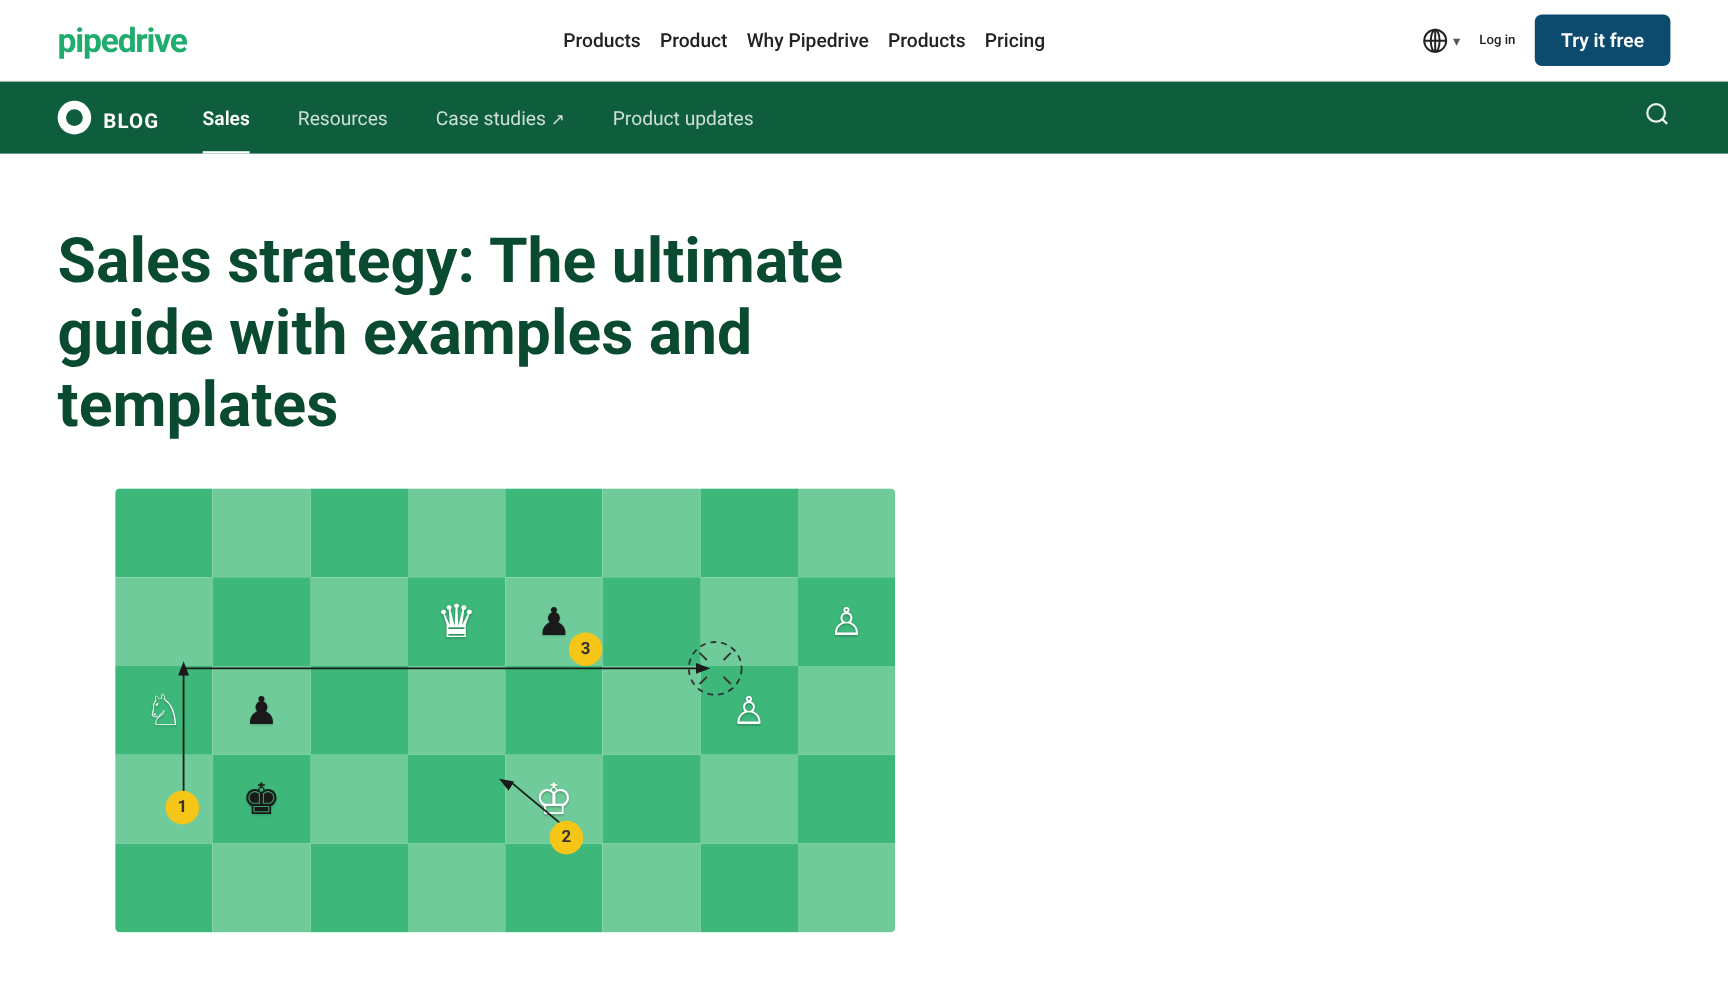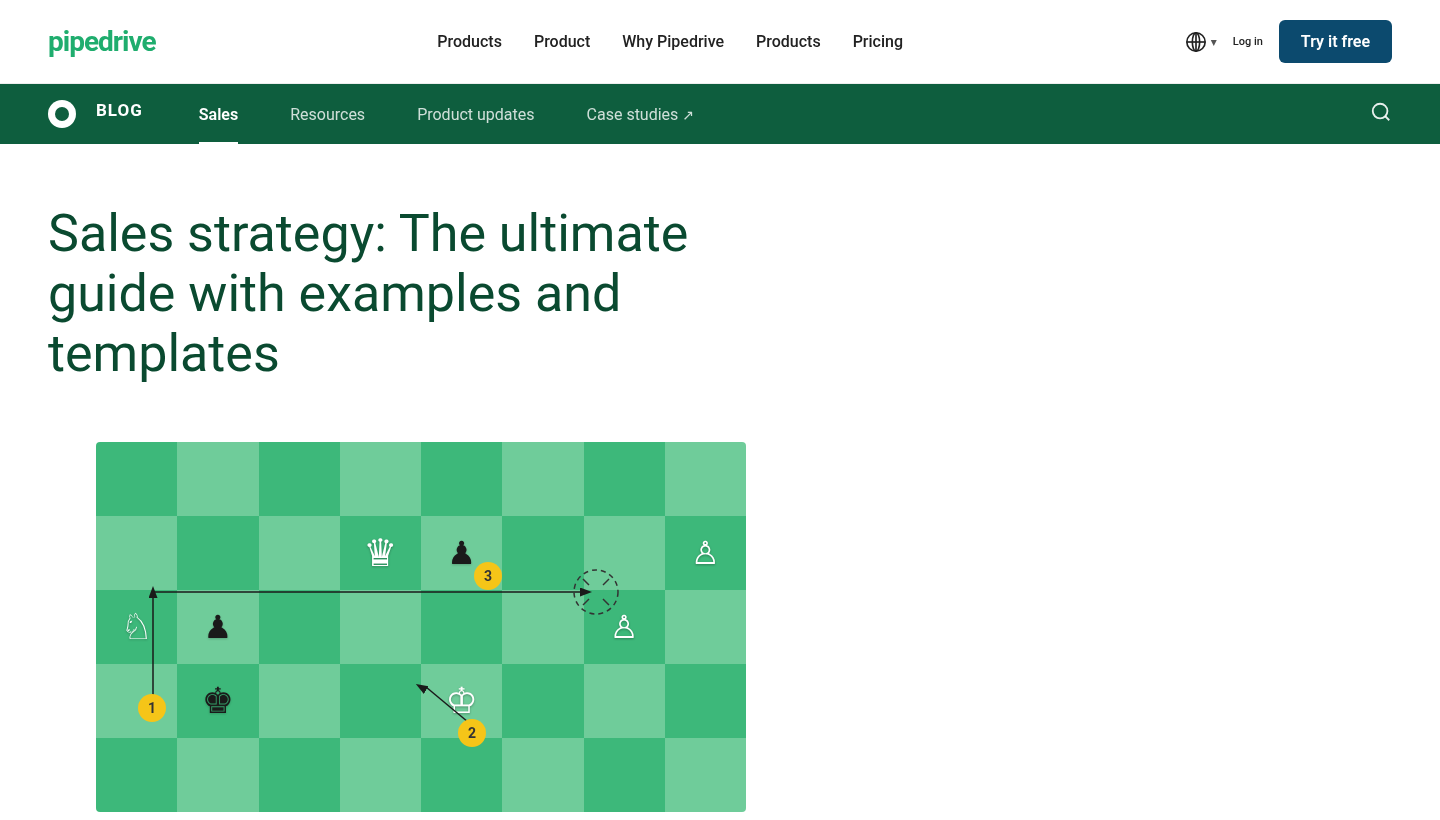--- a/index.html
+++ b/index.html
@@ -4,34 +4,34 @@
   <style>
     * { margin: 0; padding: 0; box-sizing: border-box; }
     body { font-family: -apple-system, BlinkMacSystemFont, 'Segoe UI', Roboto, sans-serif; background: #fff; width: 1440px; min-height: 820px; overflow-x: hidden; }
 
     
     .top-nav {
       display: flex;
       align-items: center;
       justify-content: space-between;
       padding: 0 48px;
-      height: 84px;
+      height: 68px;
       border-bottom: 1px solid #eee;
       background: #fff;
     }
     .logo {
       font-size: 28px;
       font-weight: 700;
       color: #1fad6e;
       letter-spacing: -1px;
     }
     .nav-links {
       display: flex;
       align-items: center;
-      gap: 32px;
+      gap: 16px;
       list-style: none;
     }
     .nav-links li a {
       text-decoration: none;
       color: #222;
       font-size: 16px;
       font-weight: 500;
     }
     .nav-right {
       display: flex;
@@ -78,23 +78,23 @@
     .blog-nav {
       background: #0e5e3e;
       display: flex;
       align-items: center;
       padding: 0 48px;
       height: 60px;
       gap: 0;
     }
     .blog-logo {
       display: flex;
-      align-items: flex-start;
-      gap: 20px;
-      margin-right: 36px;
+      align-items: flex-end;
+      gap: 10px;
+      margin-right: 16px;
     }
     .blog-logo-circle {
       width: 28px;
       height: 28px;
       background: #fff;
       border-radius: 50%;
       display: flex;
       align-items: center;
       justify-content: center;
     }
@@ -106,21 +106,21 @@
     }
     .blog-label {
       color: #fff;
       font-size: 17px;
       font-weight: 700;
       letter-spacing: 1px;
     }
     .blog-nav-links {
       display: flex;
       align-items: center;
-      gap: 12px;
+      gap: 0;
       list-style: none;
       flex: 1;
     }
     .blog-nav-links li a {
       text-decoration: none;
       color: rgba(255,255,255,0.8);
       font-size: 16px;
       padding: 20px 20px;
       display: block;
       position: relative;
@@ -155,25 +155,25 @@
       border: none;
     }
 
     
     .main-content {
       padding: 60px 48px 40px;
       max-width: 1440px;
     }
     .article-title {
       font-size: 52px;
-      font-weight: 400;
+      font-weight: 700;
       color: #0a4a30;
       line-height: 1.15;
       max-width: 680px;
-      margin-bottom: 59px;
+      margin-bottom: 40px;
     }
 
     
     .chess-container {
       margin-left: 48px;
       width: 650px;
       height: 370px;
       position: relative;
       overflow: hidden;
       border-radius: 4px;
@@ -272,27 +272,27 @@
   </div>
 
   <ul class="blog-nav-links">
     <li>
       <a href="#" class="active">Sales</a>
     </li>
     <li>
       <a href="#">Resources</a>
     </li>
     <li>
-      <a href="#">Product updates</a>
-    </li>
-    <li>
       <a href="#" class="case-studies-link">
         <span>Case studies</span>
         <span class="arrow-icon">↗</span>
       </a>
+    </li>
+    <li>
+      <a href="#">Product updates</a>
     </li>
   </ul>
 
   <button class="blog-search">
     <svg width="22" height="22" viewBox="0 0 24 24" fill="none" stroke="rgba(255,255,255,0.9)" stroke-width="2">
       <circle cx="11" cy="11" r="8"></circle>
       <line x1="21" y1="21" x2="16.65" y2="16.65"></line>
     </svg>
   </button>
 </nav>

